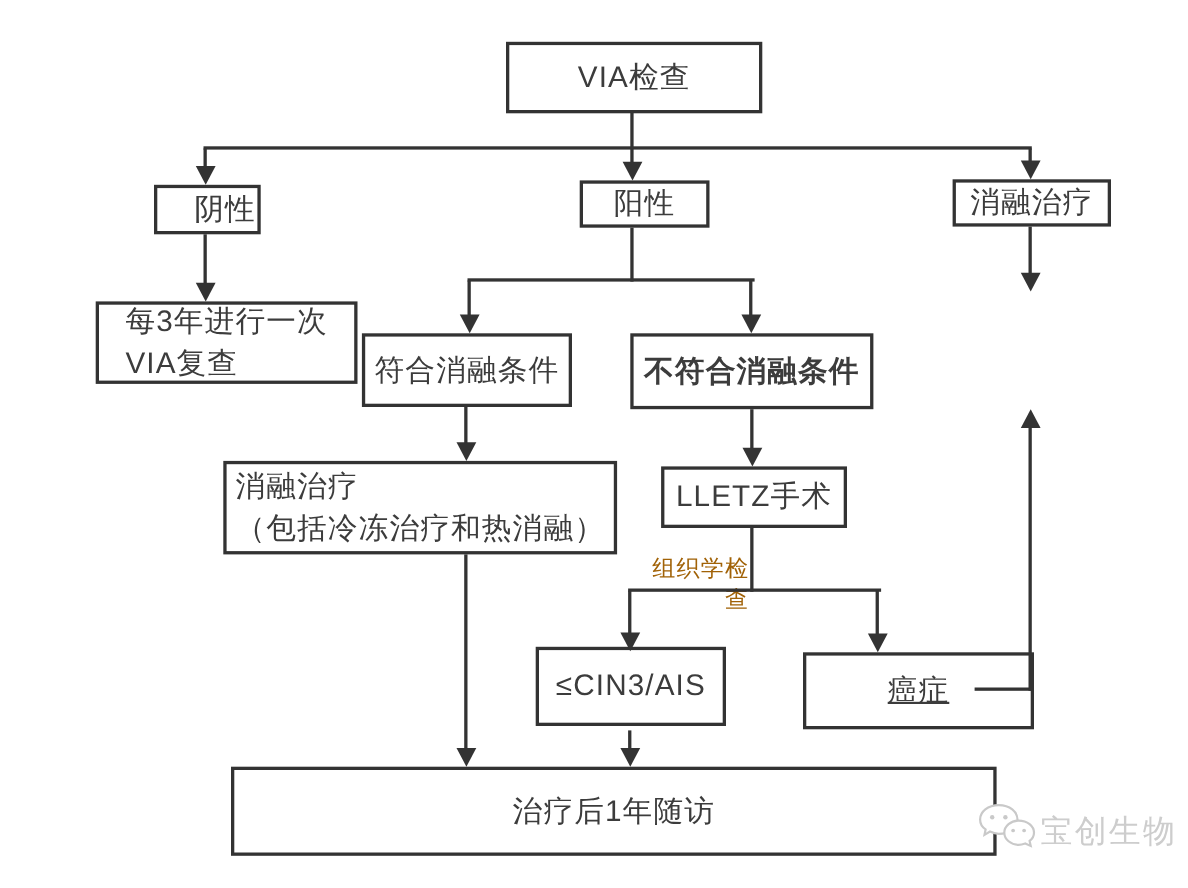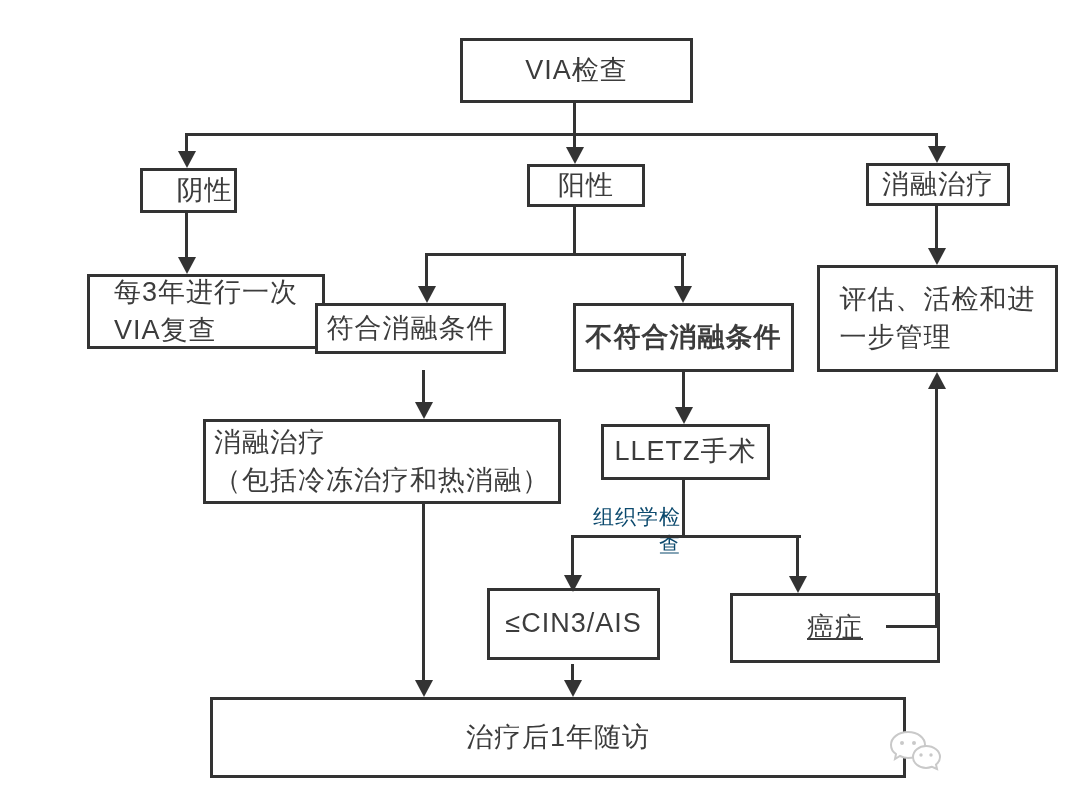--- a/index.html
+++ b/index.html
@@ -43,21 +43,21 @@
   }
   .arrow-up {
     position: absolute;
     width: 0; height: 0;
     border-left: 9px solid transparent;
     border-right: 9px solid transparent;
     border-bottom: 17px solid #333333;
   }
   .edge-label {
     position: absolute;
-    color: #0c4a6e;
+    color: #a16207;
     font-size: 21px;
     letter-spacing: 1px;
   }
   .watermark {
     position: absolute;
     left: 888px;
     top: 728px;
     display: flex;
     align-items: center;
     gap: 4px;
@@ -78,26 +78,24 @@
 
   <div class="node" style="left:140px;top:168px;width:97px;height:45px;padding-left:32px;">阴性</div>
 
   <div class="node" style="left:527px;top:164px;width:118px;height:43px;">阳性</div>
 
   <div class="node" style="left:866px;top:163px;width:144px;height:43px;">消融治疗</div>
 
   <div class="node" style="left:67px;top:274px;width:238px;height:75px;margin-left:20px;">每3年进行一次
 VIA复查</div>
 
-  <div class="node" style="left:315px;top:303px;width:191px;height:51px;">符合消融条件</div>
+  <div class="node" style="left:329px;top:303px;width:191px;height:67px;">符合消融条件</div>
 
   <div class="node" style="left:573px;top:303px;width:221px;height:69px;font-weight:bold;">不符合消融条件</div>
 
-  <div class="node" style="left:817px;top:265px;width:241px;height:107px;">评估、活检和进
-一步管理</div>
 
   <div class="node" style="left:203px;top:419px;width:358px;height:85px;">消融治疗
 （包括冷冻治疗和热消融）</div>
 
   <div class="node" style="left:601px;top:424px;width:169px;height:56px;">LLETZ手术</div>
 
   <div class="node" style="left:487px;top:588px;width:173px;height:72px;">≤CIN3/AIS</div>
 
   <div class="node" style="left:730px;top:593px;width:210px;height:70px;text-decoration:underline;">癌症</div>
 
@@ -165,15 +163,16 @@
           <path d="M38 18 C31 18 25 23 25 29 C25 35 31 40 38 40 C40 40 42 39.5 44 38.8 L49 41 L48 36.5 C50.5 34.5 52 32 52 29 C52 23 46 18 38 18 Z"></path>
         </g>
         <g fill="#c9c9c9">
           <circle cx="14" cy="15" r="2"></circle>
           <circle cx="26" cy="15" r="2"></circle>
           <circle cx="33" cy="27" r="1.7"></circle>
           <circle cx="43" cy="27" r="1.7"></circle>
         </g>
       </svg>
     </span>
+    <span class="watermark-text">宝创生物</span>
   </div>
 
 </div>
 
 </body></html>

